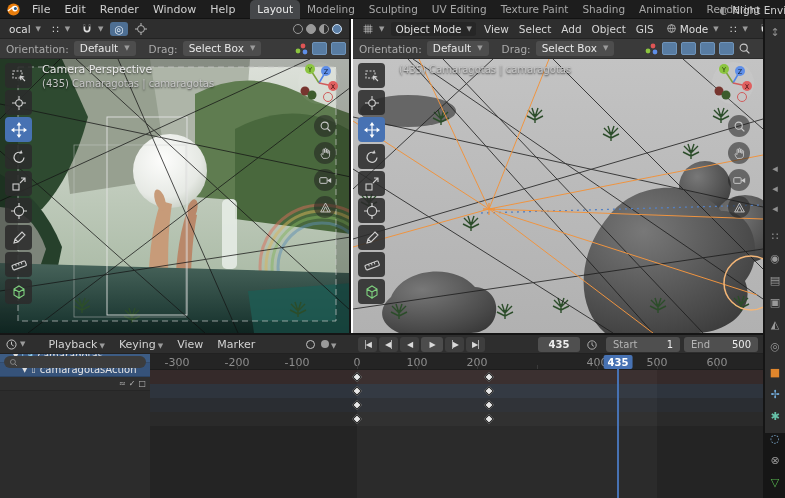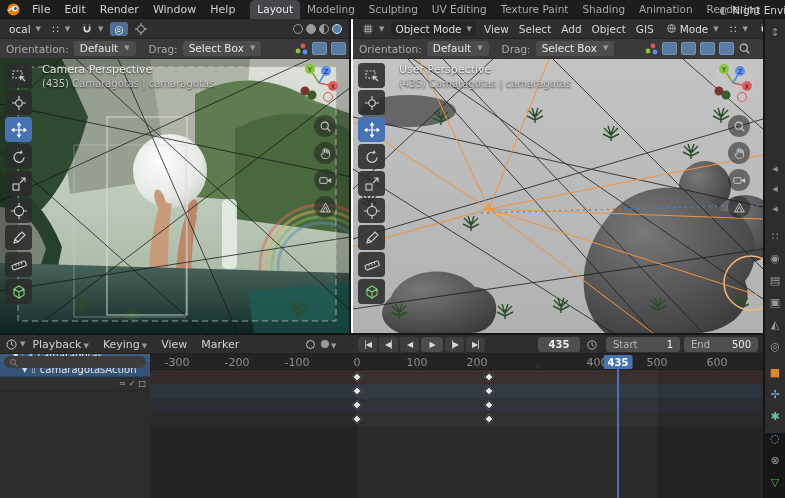--- a/index.html
+++ b/index.html
@@ -52,21 +52,21 @@
 
 
 .gizmo{position:absolute;top:42px;right:8px;z-index:3}
 .navcol{position:absolute;top:96px;right:13px;display:flex;flex-direction:column;gap:5px;z-index:3}
 .nav-btn{width:22px;height:22px;border-radius:50%;background:rgba(32,32,32,.55);color:#c9c9c9;display:flex;align-items:center;justify-content:center}
 
 
 .timeline{position:absolute;left:0;top:333px;width:763px;height:165px;background:#2a2a2a;border-top:2px solid #151515}
 .tl-header{position:absolute;top:0;left:0;right:0;height:19px;background:#2e2e2e;border-bottom:1px solid #212121;display:flex;align-items:center;font-size:11px;z-index:3}
 .tl-edicon{display:flex;align-items:center;margin-left:5px;color:#c9c9c9}
-.tl-menus{display:flex;margin-left:0}
+.tl-menus{display:flex;margin-left:16px}
 .tl-menu{padding:0 7px;color:#d2d2d2}
 .pb-extra{position:absolute;left:306px;display:flex;gap:6px;align-items:center}
 .rec{width:9px;height:9px;border:1.5px solid #c4c4c4;border-radius:50%;display:inline-block}
 .keyset{width:8px;height:8px;border-radius:50%;background:#9a9a9a;display:inline-block}
 .pb-cluster{position:absolute;left:358px;display:flex;gap:2px}
 .pb-btn{min-width:19px;height:15px;border-radius:3px;background:#3e3e3e;color:#dadada;font-size:8px;display:flex;align-items:center;justify-content:center;padding:0 2px;letter-spacing:-1px}
 .pb-btn.play{background:#4c4c4c;min-width:22px}
 .field{position:absolute;top:2px;height:15px;background:#4f4f4f;border-radius:3px;color:#ededed;font-size:10px;display:flex;align-items:center;justify-content:center}
 .field .lbl{color:#b5b5b5;margin-right:auto}
 #frame-field{left:538px;width:42px;font-weight:bold}
@@ -527,21 +527,20 @@
             <line x1="136" y1="150" x2="196" y2="0"></line>
           <line x1="136" y1="150" x2="300" y2="274"></line>
             <line x1="136" y1="150" x2="410" y2="160"></line>
         </g>
         <circle cx="398" cy="224" r="27" fill="none" stroke="#f4b677" stroke-width="1.5"></circle>
         <path d="M136,144 V156 M130,150 H142" stroke="#ef9440" stroke-width="1.3"></path>
       </svg>
     </div>
 
     <div class="vp-overlaytext" style="left:46px">
-      <div class="ov1">User Perspective</div>
       <div class="ov2">(435) Camaragotas | camaragotas</div>
     </div>
 
     <div class="vp-toolbar" id="rvp-toolbar">
         <div class="tool">
           <svg class="ic" width="16" height="16" viewBox="0 0 16 16">
             <use href="#i-select-box"></use>
           </svg>
         </div>
         <div class="tool">

